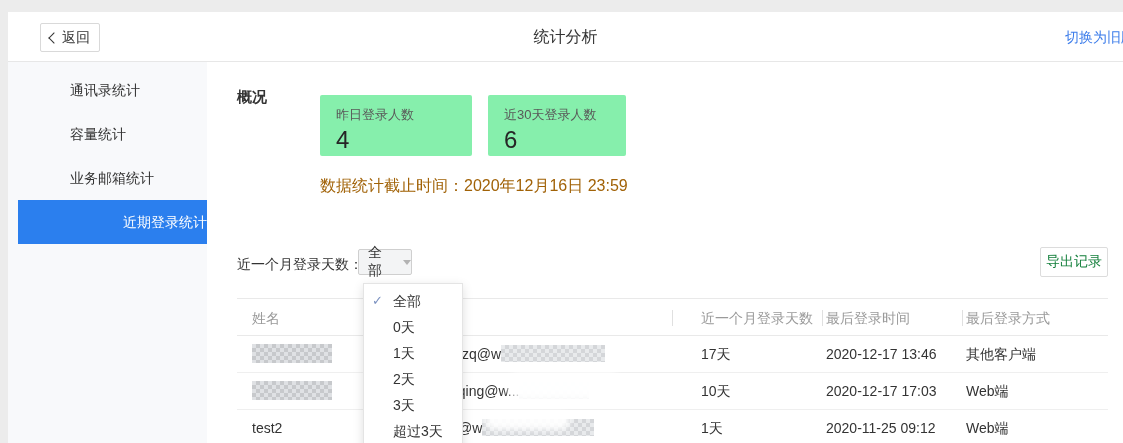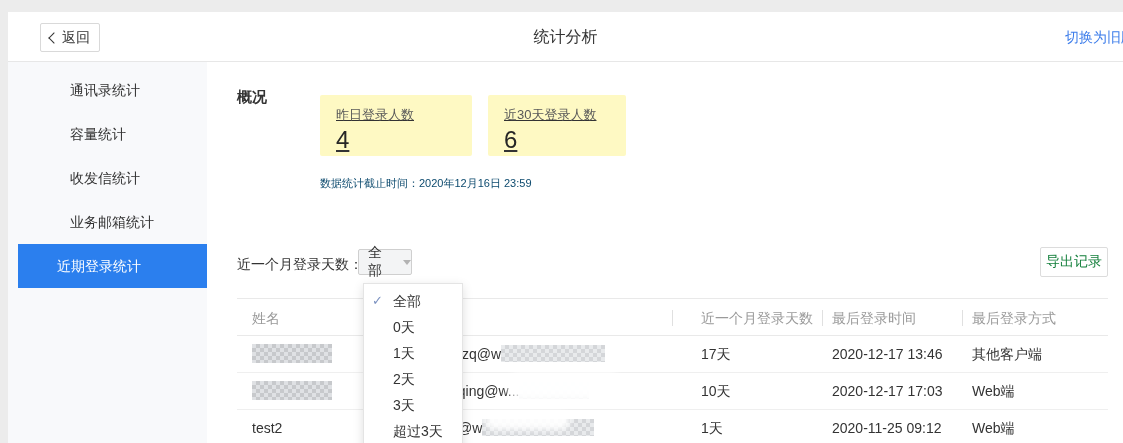--- a/index.html
+++ b/index.html
@@ -21,31 +21,31 @@
   .page-title { position:absolute; left:0; right:0; top:0; height:66px; line-height:50px;
                 text-align:center; font-size:16px; color:#333; }
   .switch-link { position:absolute; right:-12px; top:0; height:50px; line-height:50px;
                  color:#3d7dea; font-size:14px; cursor:pointer; }
 
   
   .sidebar { position:absolute; left:8px; top:62px; width:199px; bottom:0;
              background:#f8f9fb; padding-top:6px; z-index:1; }
   .side-item { height:44px; line-height:44px; padding-left:62px; font-size:14px;
                color:#333; cursor:pointer; }
-  .side-item.active { background:#2b7fee; color:#fff; margin-left:10px; padding-left:39px; }
+  .side-item.active { background:#2b7fee; color:#fff; margin-left:10px; padding-left:39px;text-align:right; }
 
   
   .main { position:absolute; left:207px; top:62px; right:0; bottom:0; background:#fff; overflow:hidden; }
   .sec-label { position:absolute; left:30px; top:26px; font-size:15px; font-weight:bold; color:#333; }
-  .stat-card { position:absolute; top:33px; height:61px; background:#fef9c3; border-radius:2px; padding:11px 16px 0;text-decoration:underline; }
+  .stat-card { position:absolute; top:33px; height:61px; background:#86efac; border-radius:2px; padding:11px 16px 0; }
   .stat-card .lbl { font-size:13px; color:#595959; }
   .stat-card .val { font-size:24px; color:#262626; margin-top:2px; }
   .card-1 { left:113px; width:152px; }
   .card-2 { left:281px; width:138px; }
-  .cutoff { position:absolute; left:113px; top:114px; font-size:11px; color:#0c4a6e; }
+  .cutoff { position:absolute; left:113px; top:114px; font-size:16px; color:#a16207; }
 
   .filter-label { position:absolute; left:30px; top:194px; font-size:14px; color:#333; }
   .select-trigger { position:absolute; left:151px; top:187px; width:54px; height:26px;
                     background:#f3f4f5; border:1px solid #cfcfcf; border-radius:2px;
                     display:flex; align-items:center; cursor:pointer; }
   .select-trigger .sel-text { margin-left:9px; font-size:14px; color:#333; }
   .caret { width:0; height:0; border-left:4px solid transparent; border-right:4px solid transparent;
            border-top:5px solid #b3b3b3; margin-left:8px; }
   .export-btn { position:absolute; left:833px; top:185px; width:68px; height:30px;
                 background:#fff; border:1px solid #dcdcdc; border-radius:2px;
@@ -54,21 +54,21 @@
 
   
   .table { position:absolute; left:30px; top:236px; width:871px; }
   .t-row { display:grid; grid-template-columns:183px 252px 150px 140px 146px; position:relative; }
   .t-head { height:38px; line-height:38px; border-top:1px solid #e9e9e9; border-bottom:1px solid #e9e9e9;
             color:#9a9a9a; }
   .t-head > div:first-child { padding-left:15px; }
   .t-body { height:37px; line-height:37px; border-bottom:1px solid #efefef; color:#333; }
   .t-body > div:first-child { padding-left:15px; }
   .t-row > div:nth-child(3) { padding-left:29px; }
-  .t-row > div:nth-child(4), .t-row > div:nth-child(5) { padding-left:10px; }
+  .t-row > div:nth-child(4), .t-row > div:nth-child(5) { padding-left:4px; }
   .t-body.last { border-bottom:none; }
   .vdiv { position:absolute; top:11px; width:1px; height:16px; background:#e0e0e0; }
 
   .mosaic { display:inline-block; vertical-align:middle; height:19px; margin-top:-3px;
             background-image:conic-gradient(#c7c9cc 25%, #dfe1e4 0 50%, #c7c9cc 0 75%, #dfe1e4 0);
             background-size:8px 8px; }
   .mosaic.light { background-image:conic-gradient(#d4d6d9 25%, #e8eaec 0 50%, #d4d6d9 0 75%, #e8eaec 0); height:17px; }
   .name-blk { width:80px; }
   .smudge { position:absolute; background:rgba(255,255,255,.93); border-radius:14px;
             filter:blur(3px); z-index:2; pointer-events:none; }
@@ -91,21 +91,20 @@
     <span class="chev"></span>
     <span>返回</span>
   </div>
   <div class="page-title">统计分析</div>
   <div class="switch-link">切换为旧版</div>
 </div>
 
 <div class="sidebar">
   <div class="side-item">通讯录统计</div>
   <div class="side-item">容量统计</div>
-  <div class="side-item">收发信统计</div>
   <div class="side-item">业务邮箱统计</div>
   <div class="side-item active">近期登录统计</div>
 </div>
 
 <div class="main">
 
   <div class="sec-label">概况</div>
 
   <div class="stat-card card-1">
     <div class="lbl">昨日登录人数</div>

